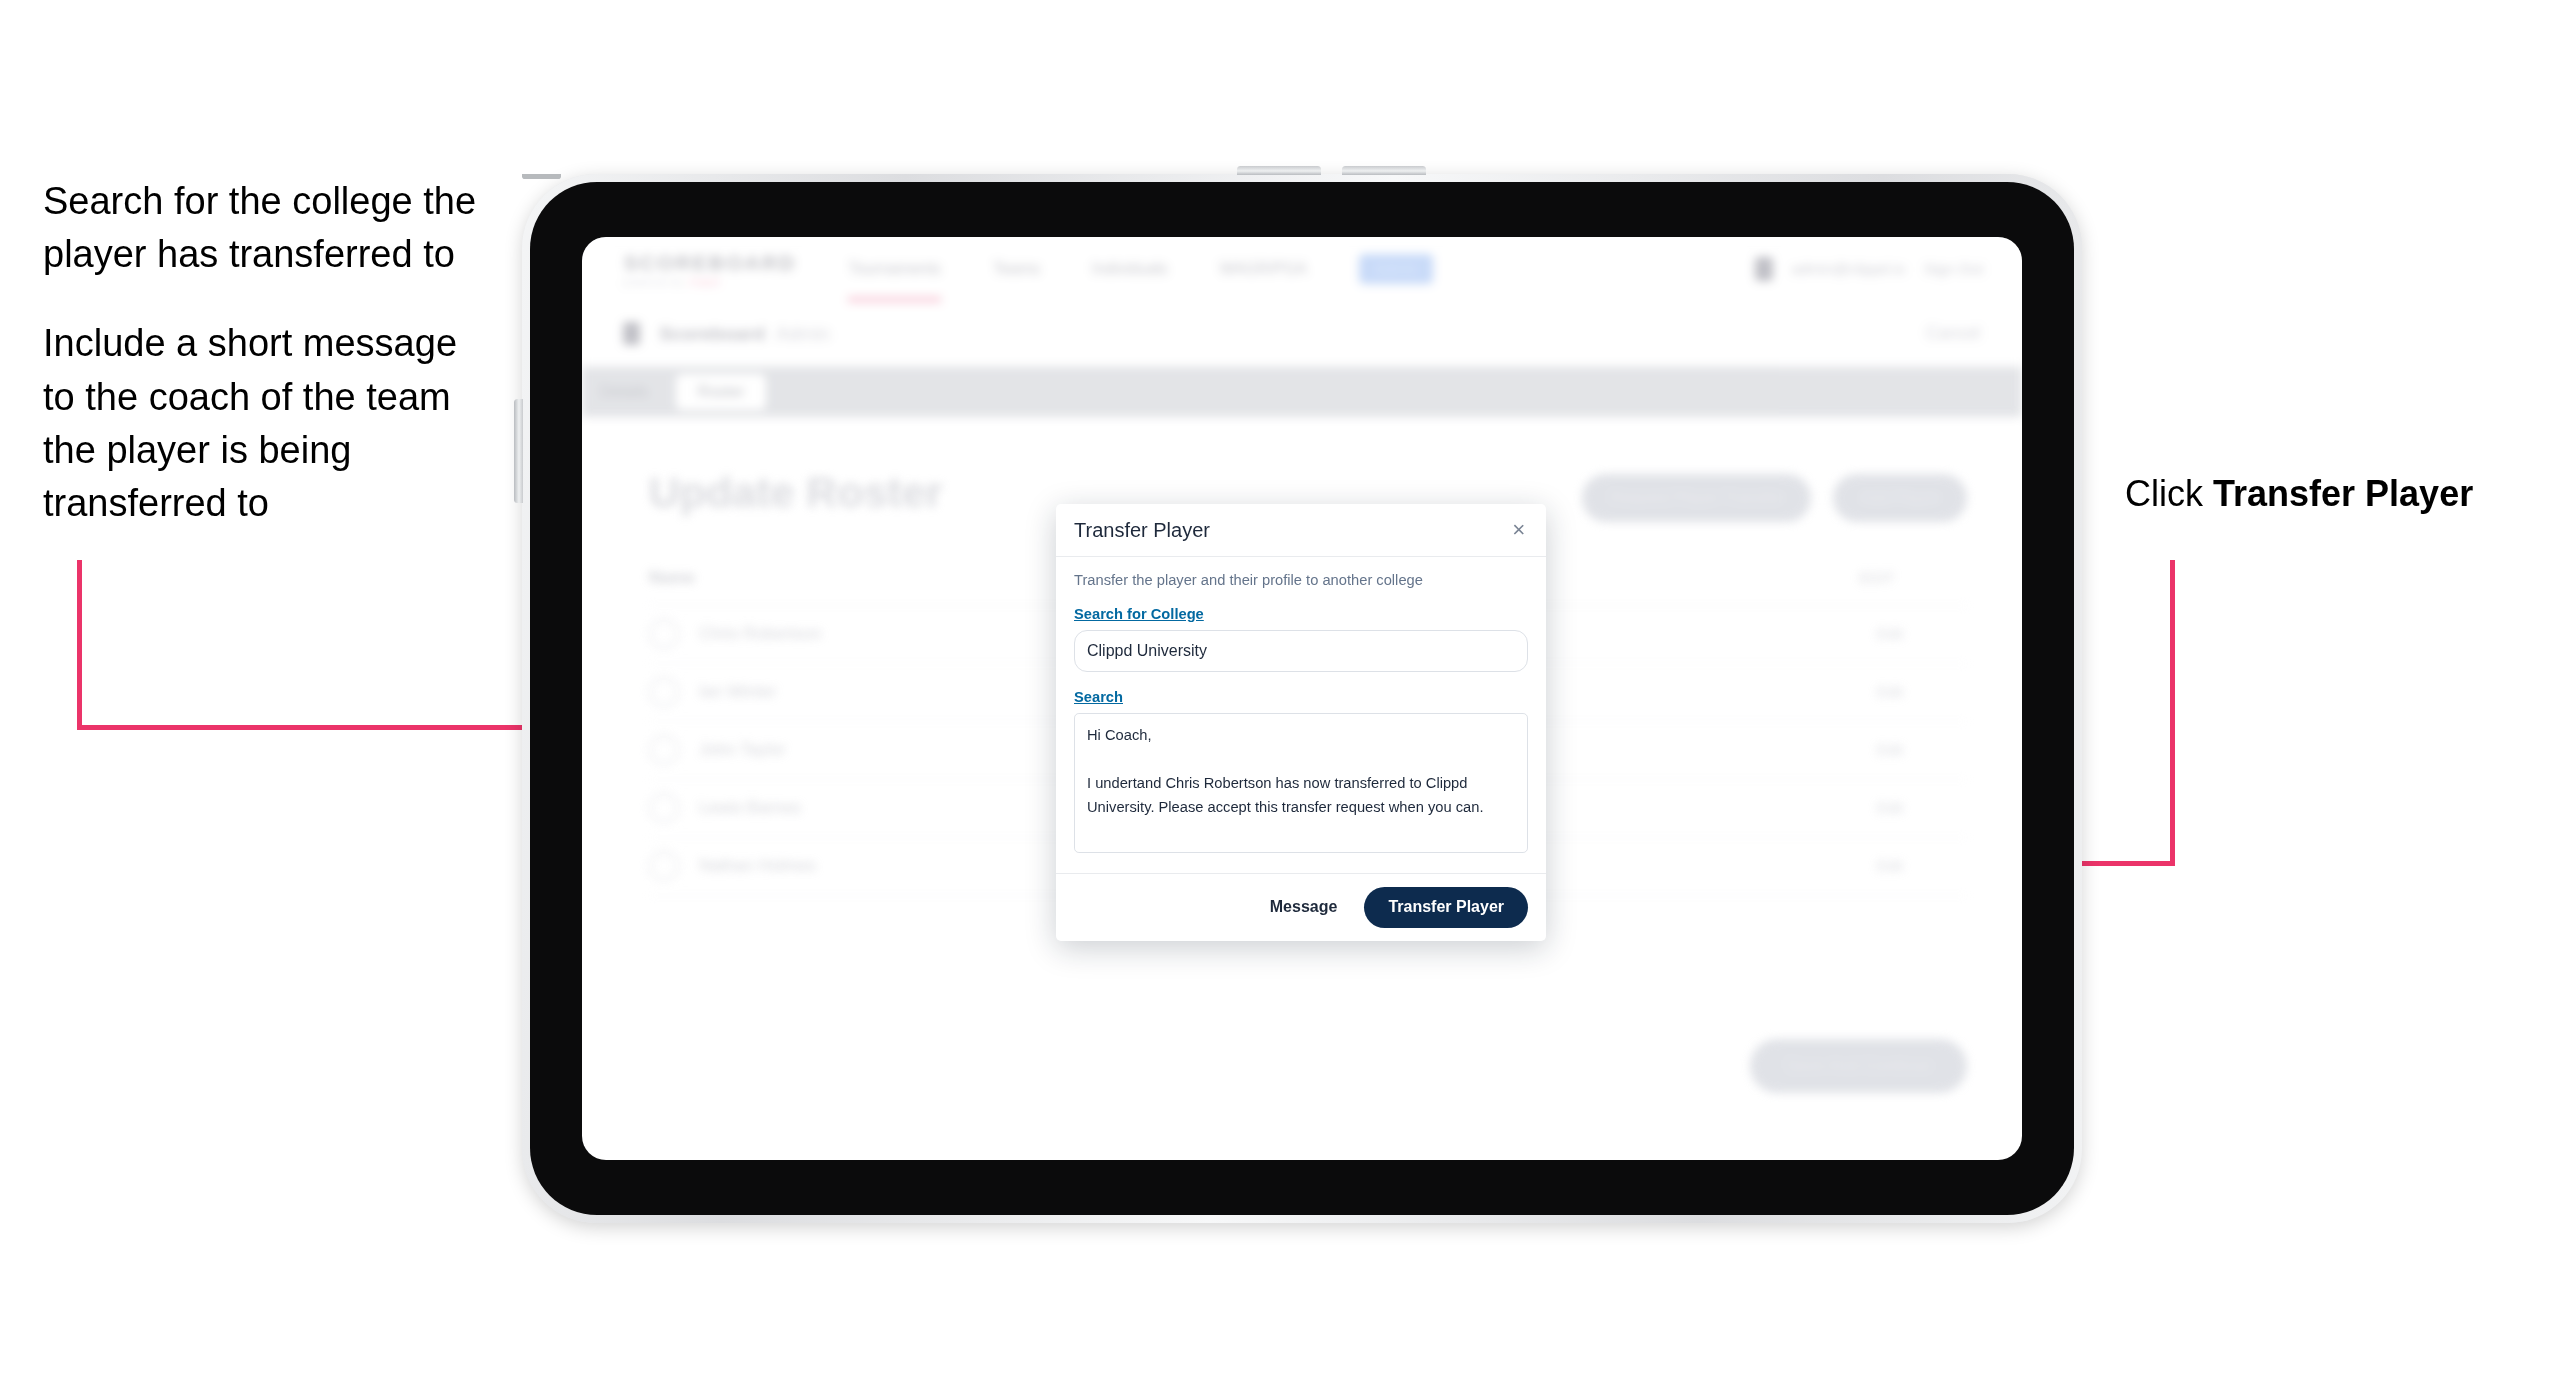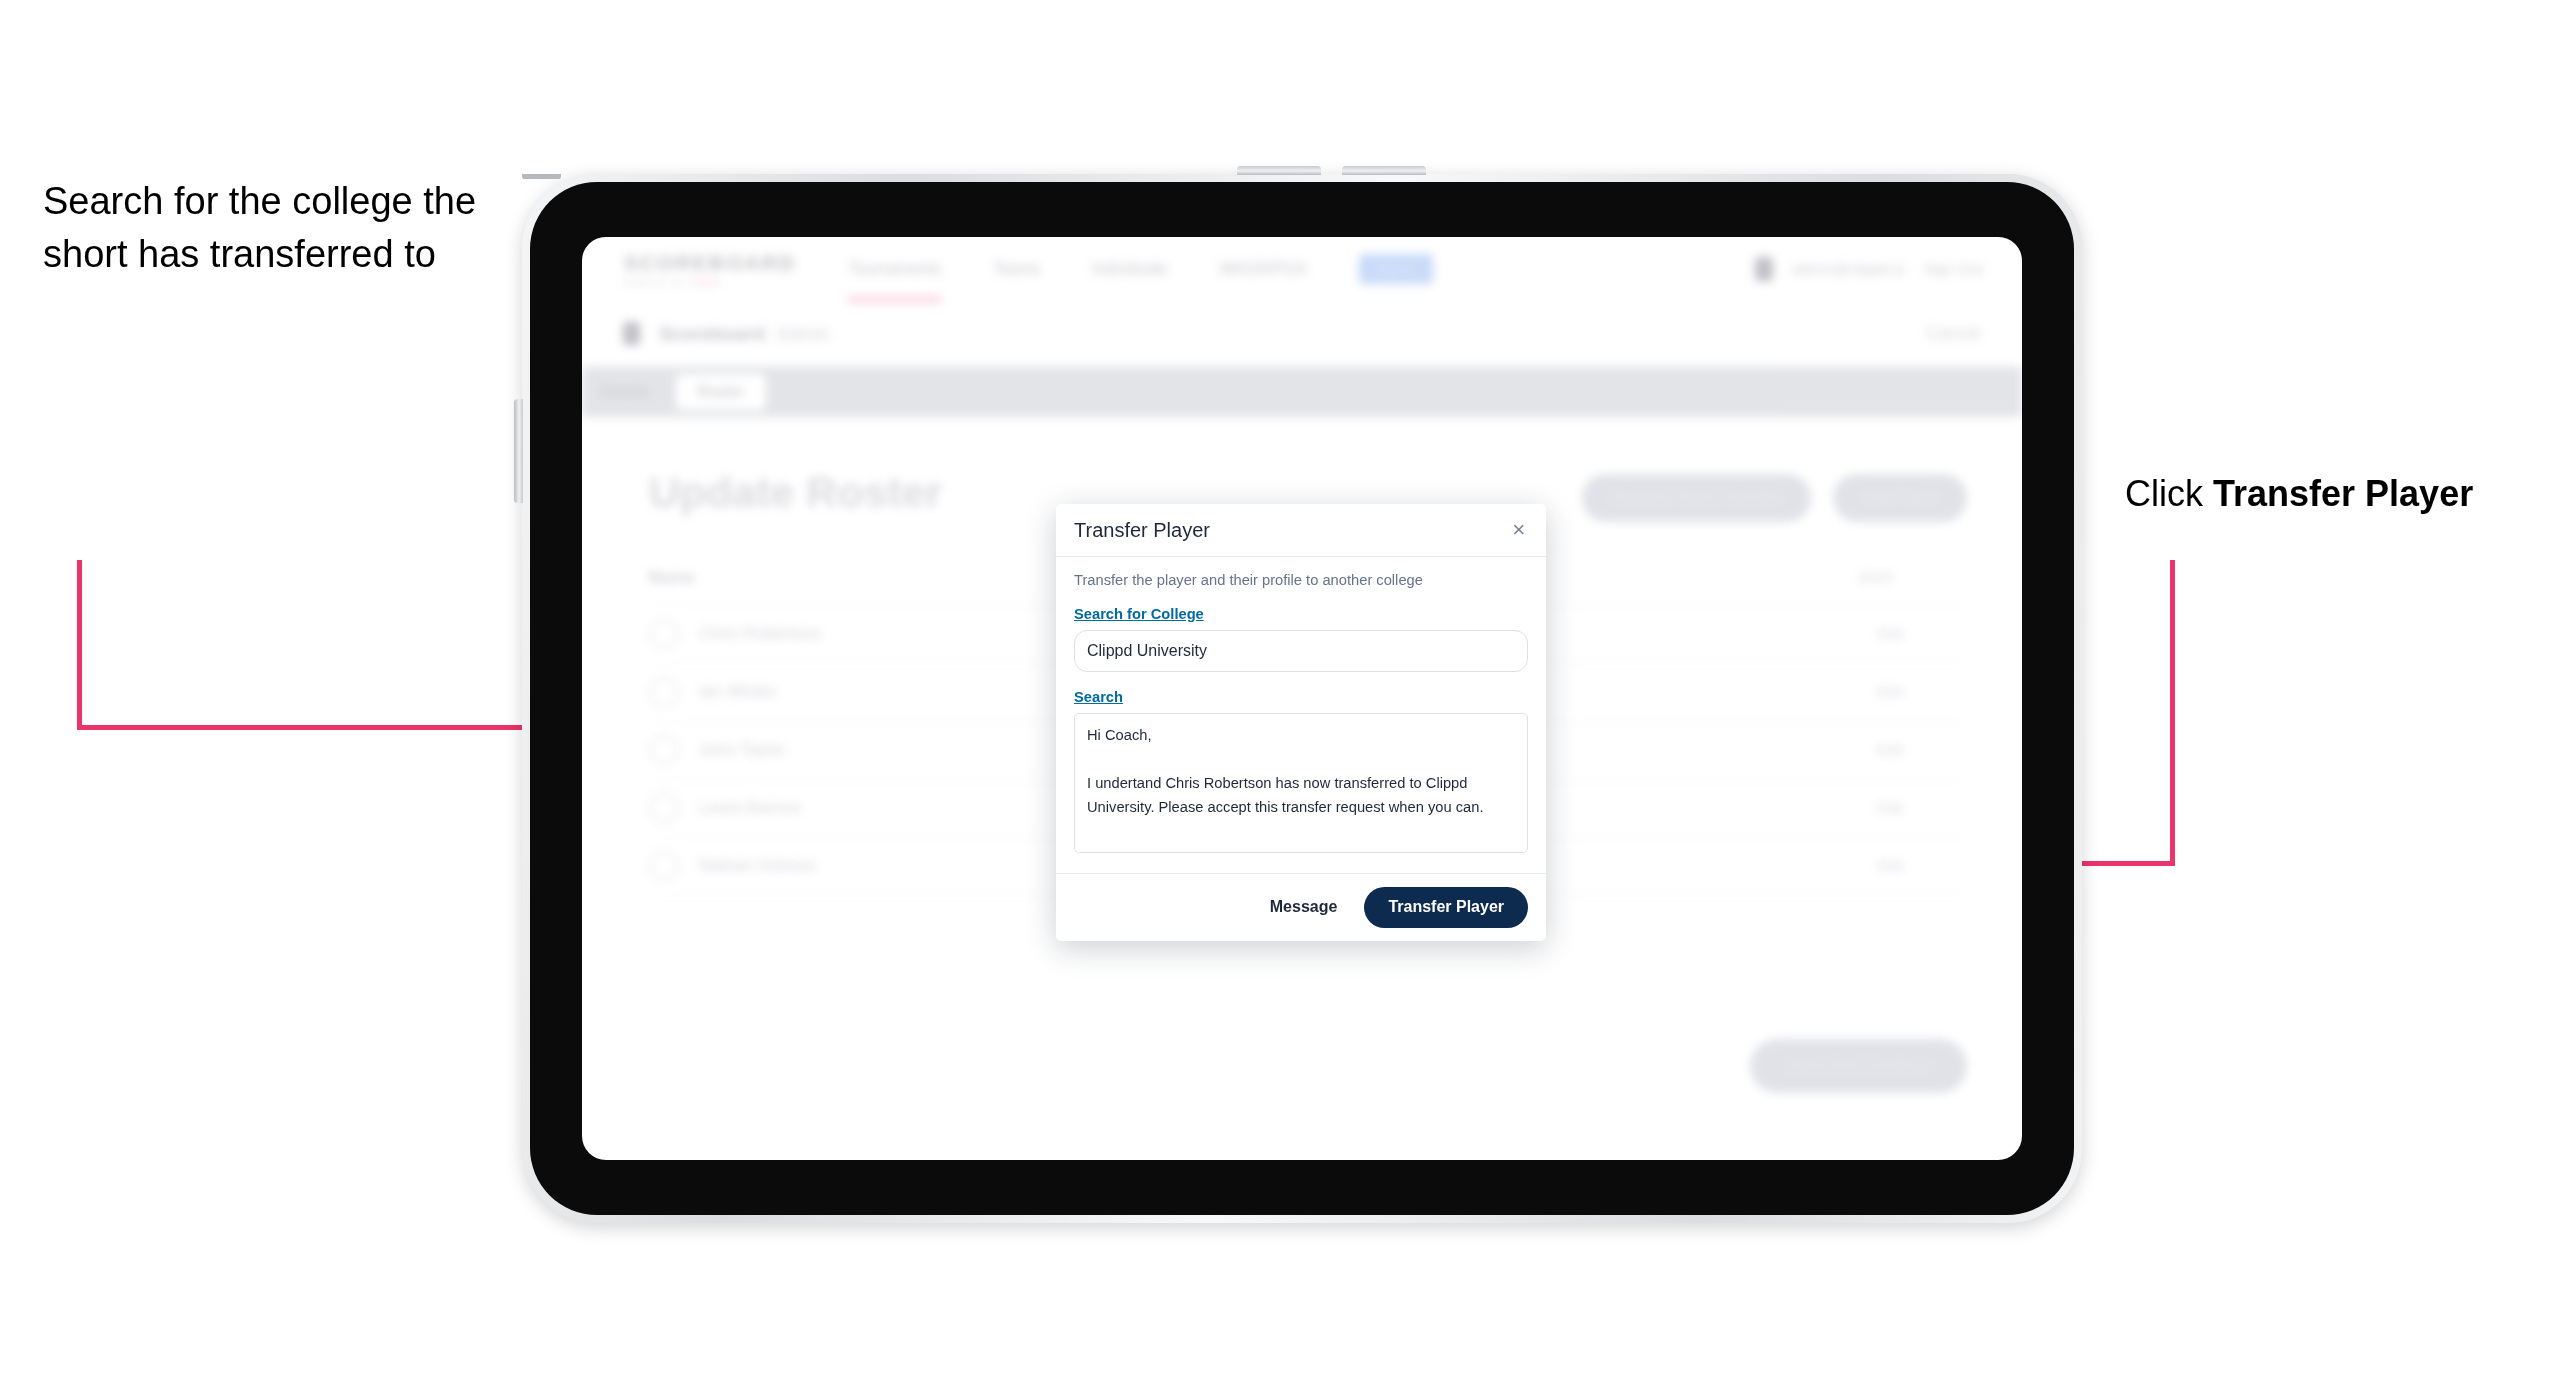--- a/index.html
+++ b/index.html
@@ -171,21 +171,22 @@
   #transfer-btn{
     background:#0D2B4E;color:#fff;border:none;border-radius:28px;
     padding:11.2px 24px;font-size:16px;font-weight:bold;cursor:pointer;
     font-family:"Liberation Sans", sans-serif;
   }
 </style>
 </head>
 <body>
 
 <div id="annot-left">
-  <p>Search for the college the short has transferred to</p>
+  <p>Search for the college the player has transferred to</p>
+  <p>Include a short message to the coach of the team the player is being transferred to</p>
 </div>
 
 <div id="annot-right">
   <span>Click </span><b>Transfer Player</b>
 </div>
 
 <div class="arrow-pink" id="arrow-left-v"></div>
 <div class="arrow-pink" id="arrow-left-h"></div>
 <div id="arrow-left-head-a"></div>
 <div id="arrow-left-head-b"></div>

